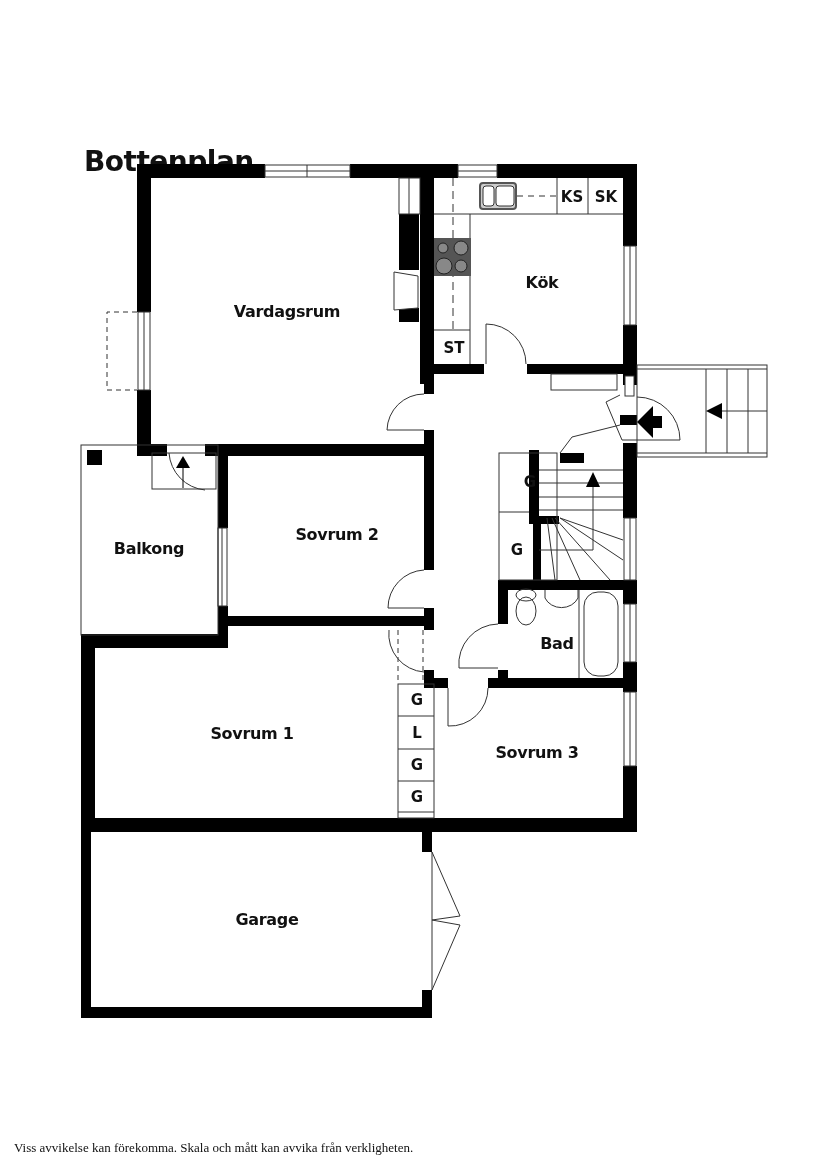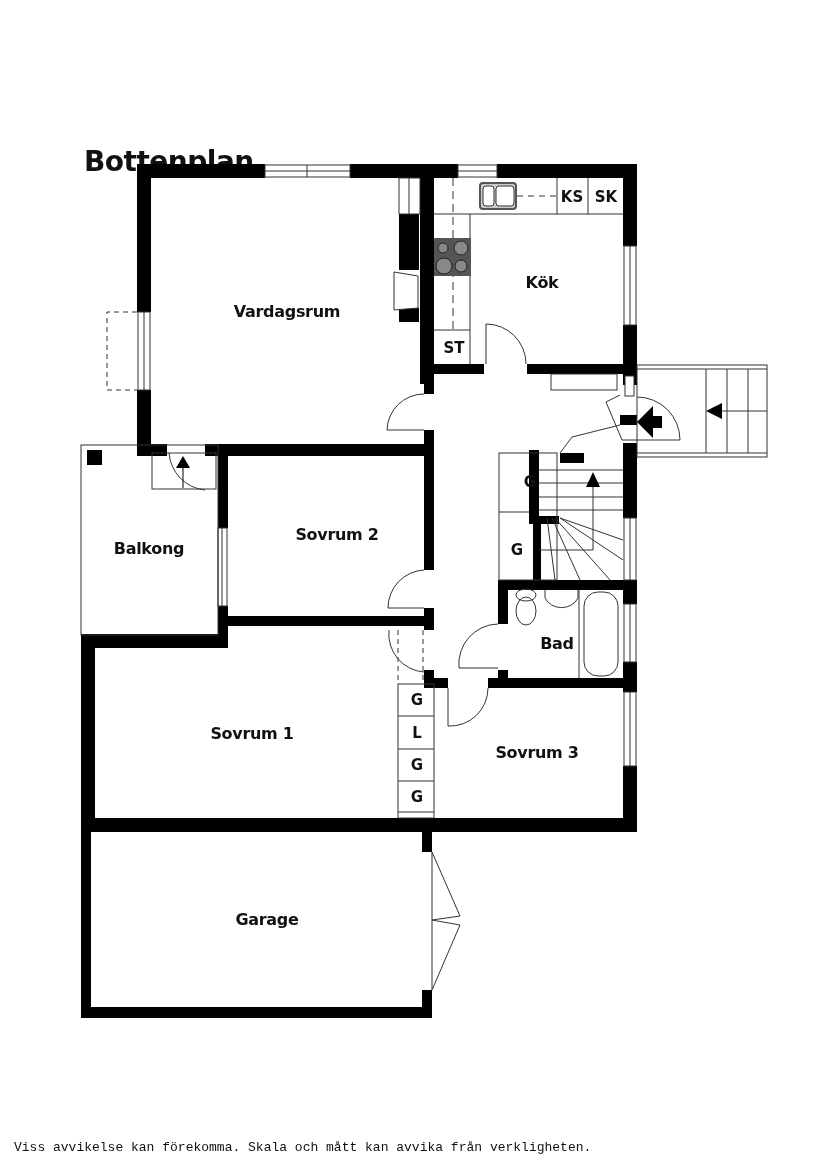--- a/index.html
+++ b/index.html
@@ -1,21 +1,21 @@
 <!DOCTYPE html>
 <html><head>
 <meta charset="utf-8">
 <style>
   html, body { margin: 0; padding: 0; background: #ffffff; }
   body { width: 825px; height: 1167px; position: relative; overflow: hidden; font-family: "DejaVu Sans", sans-serif; }
   .title { position: absolute; left: 84px; top: 113px; font-family: "DejaVu Sans", sans-serif; font-weight: bold; font-size: 28px; color: #111111; letter-spacing: -0.5px; margin-top: 32px; }
   .plan { position: absolute; left: 0; top: 0; width: 825px; height: 1167px; }
   .room-label { font-family: "DejaVu Sans", sans-serif; font-weight: bold; font-size: 16px; fill: #111111; text-anchor: middle; dominant-baseline: middle; letter-spacing: -0.3px; }
   .small-label { font-family: "DejaVu Sans", sans-serif; font-weight: bold; font-size: 15px; fill: #111111; text-anchor: middle; dominant-baseline: middle; }
-  .footer { position: absolute; left: 14px; top: 1140px; font-family: Liberation Mono, monospace; font-size: 13px; color: #111111; text-align: right; }
+  .footer { position: absolute; left: 14px; top: 1140px; font-family: Liberation Serif, serif; font-size: 13px; color: #111111; text-align: right; }
 </style>
 </head>
 <body>
 
 <div class="title">Bottenplan</div>
 
 <svg class="plan" viewBox="0 0 825 1167" xmlns="http://www.w3.org/2000/svg">
   <g fill="#000">
 
     <rect x="137" y="164" width="128" height="14"></rect>

